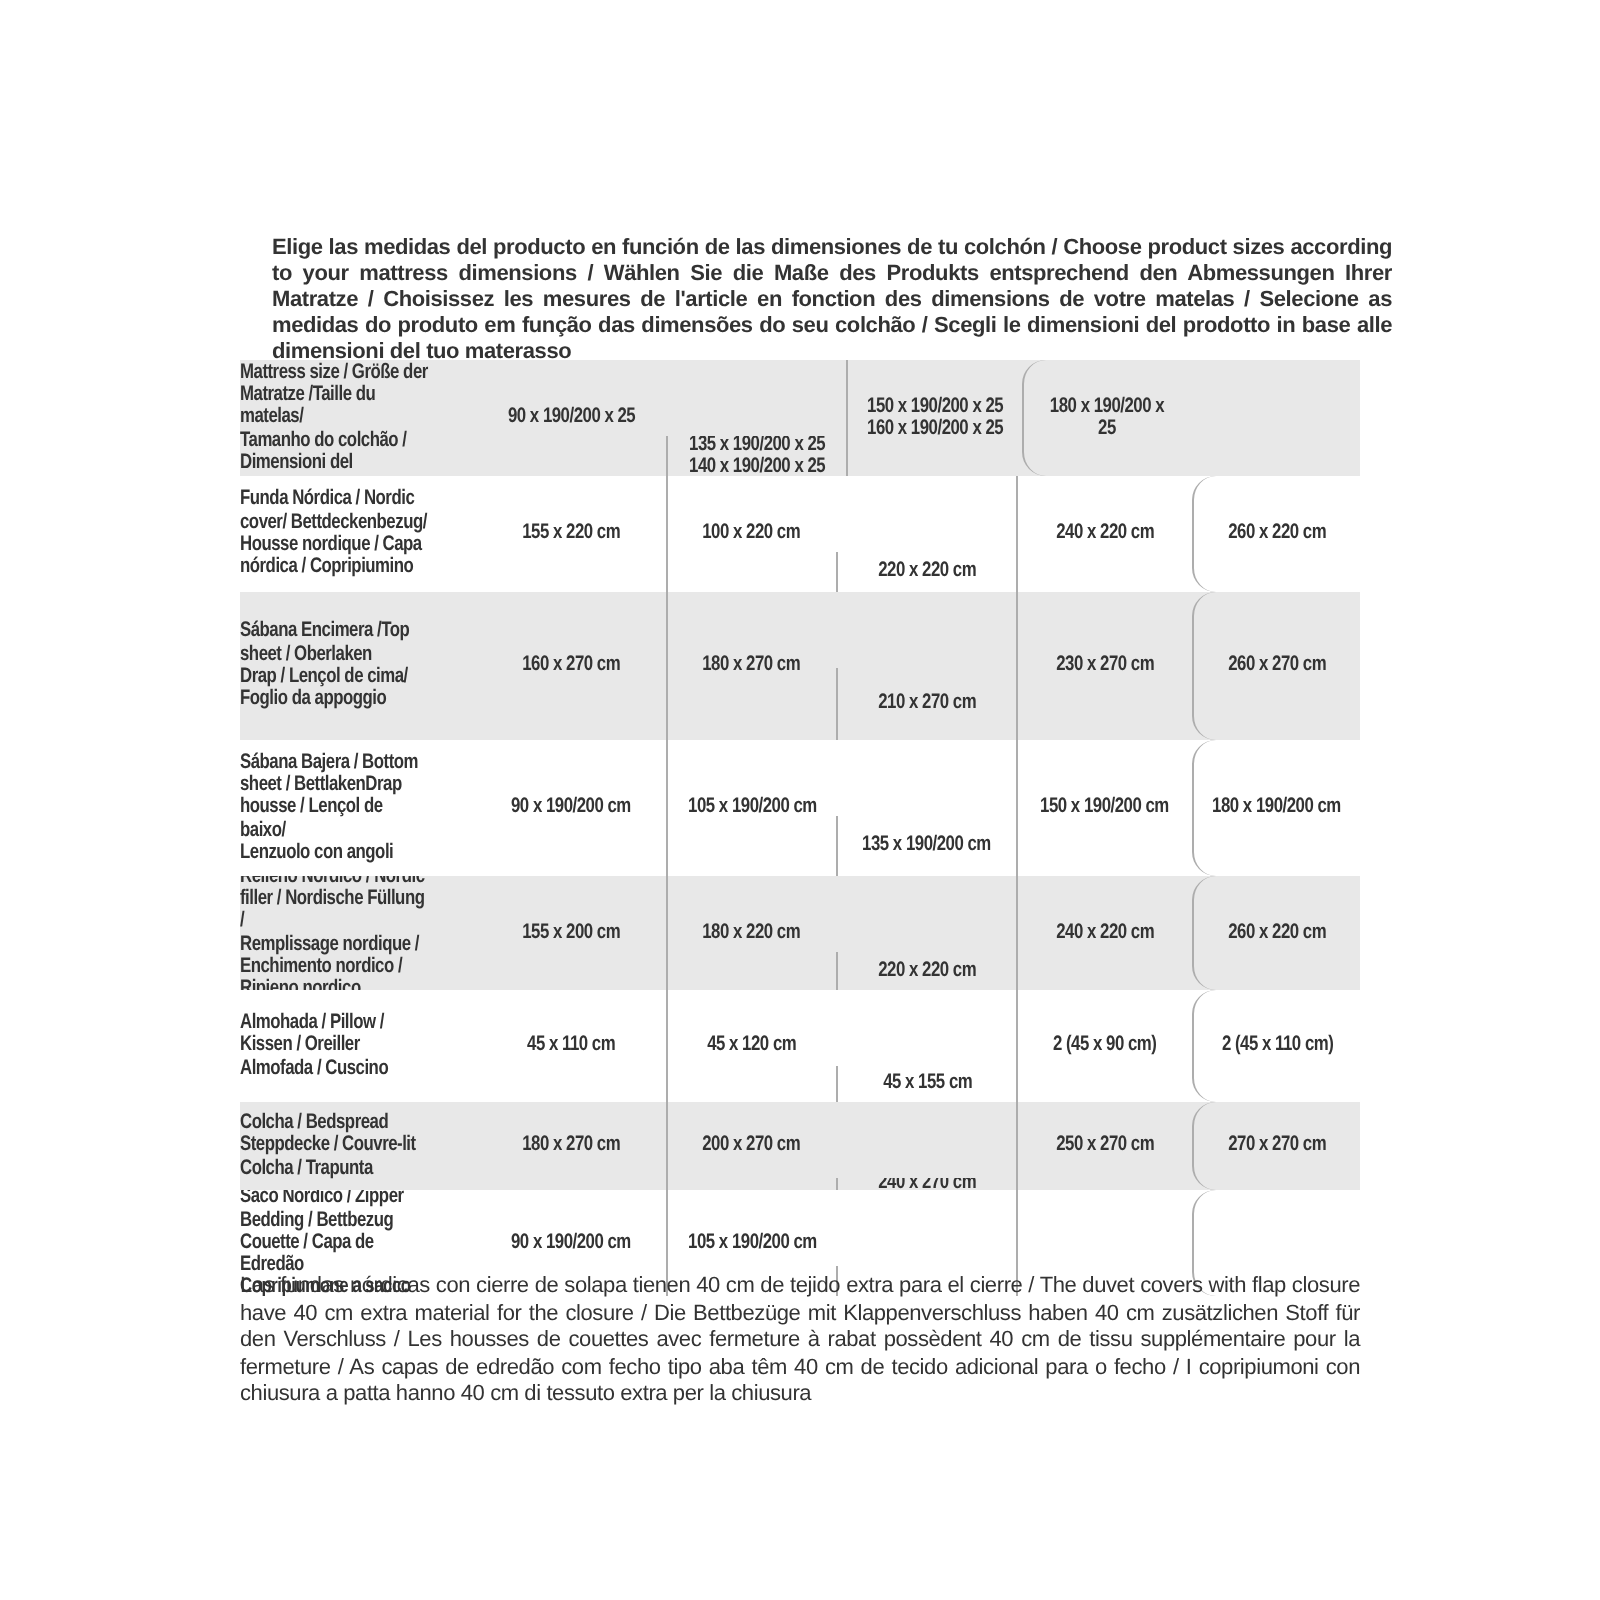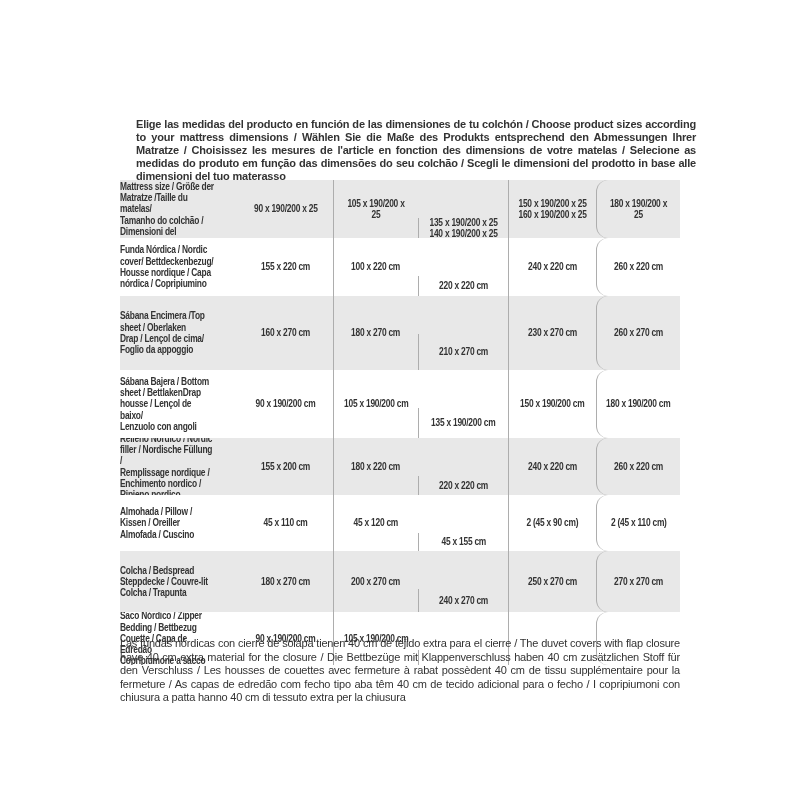--- a/index.html
+++ b/index.html
@@ -13,21 +13,21 @@
   .sizes-table{position:absolute;left:120px;top:180px;width:560px;}
   .row{display:flex;width:560px;}
   .row:nth-child(odd){background:#e8e8e8;}
   .row:nth-child(even){background:#ffffff;}
   .row:nth-child(1){height:58px;}
   .row:nth-child(2){height:58px;}
   .row:nth-child(3){height:74px;}
   .row:nth-child(4){height:68px;}
   .row:nth-child(5){height:57px;}
   .row:nth-child(6){height:56px;}
-  .row:nth-child(7){height:61px;}
+  .row:nth-child(7){height:44px;}
   .row:nth-child(8){height:53px;}
 
   .cell{box-sizing:border-box;display:flex;align-items:center;justify-content:center;overflow:hidden;}
   .c0{width:118px;justify-content:flex-start;}
   .c1{width:95px;}
   .c2{width:85px;}
   .c3{width:90px;margin-top:38px;}
   .c4{width:88px;}
   .c5{width:84px;border-radius:12px;}
   .c2,.c3,.c4,.c5{border-left:1px solid #adadad;}
@@ -54,23 +54,20 @@
       <div class="cell c0">
           <span>Tamaño del Colchón/
 Mattress size / Größe der
 Matratze /Taille du matelas/
 Tamanho do colchão /
 Dimensioni del materasso</span>
         </div>
       <div class="cell c1">
           <span>90 x 190/200 x 25</span>
         </div>
-      <div class="cell c2">
-          <span>105 x 190/200 x 25</span>
-        </div>
       <div class="cell c3">
           <span>135 x 190/200 x 25
 140 x 190/200 x 25</span>
         </div>
       <div class="cell c4">
           <span>150 x 190/200 x 25
 160 x 190/200 x 25</span>
         </div>
       <div class="cell c5">
           <span>180 x 190/200 x 25</span>

